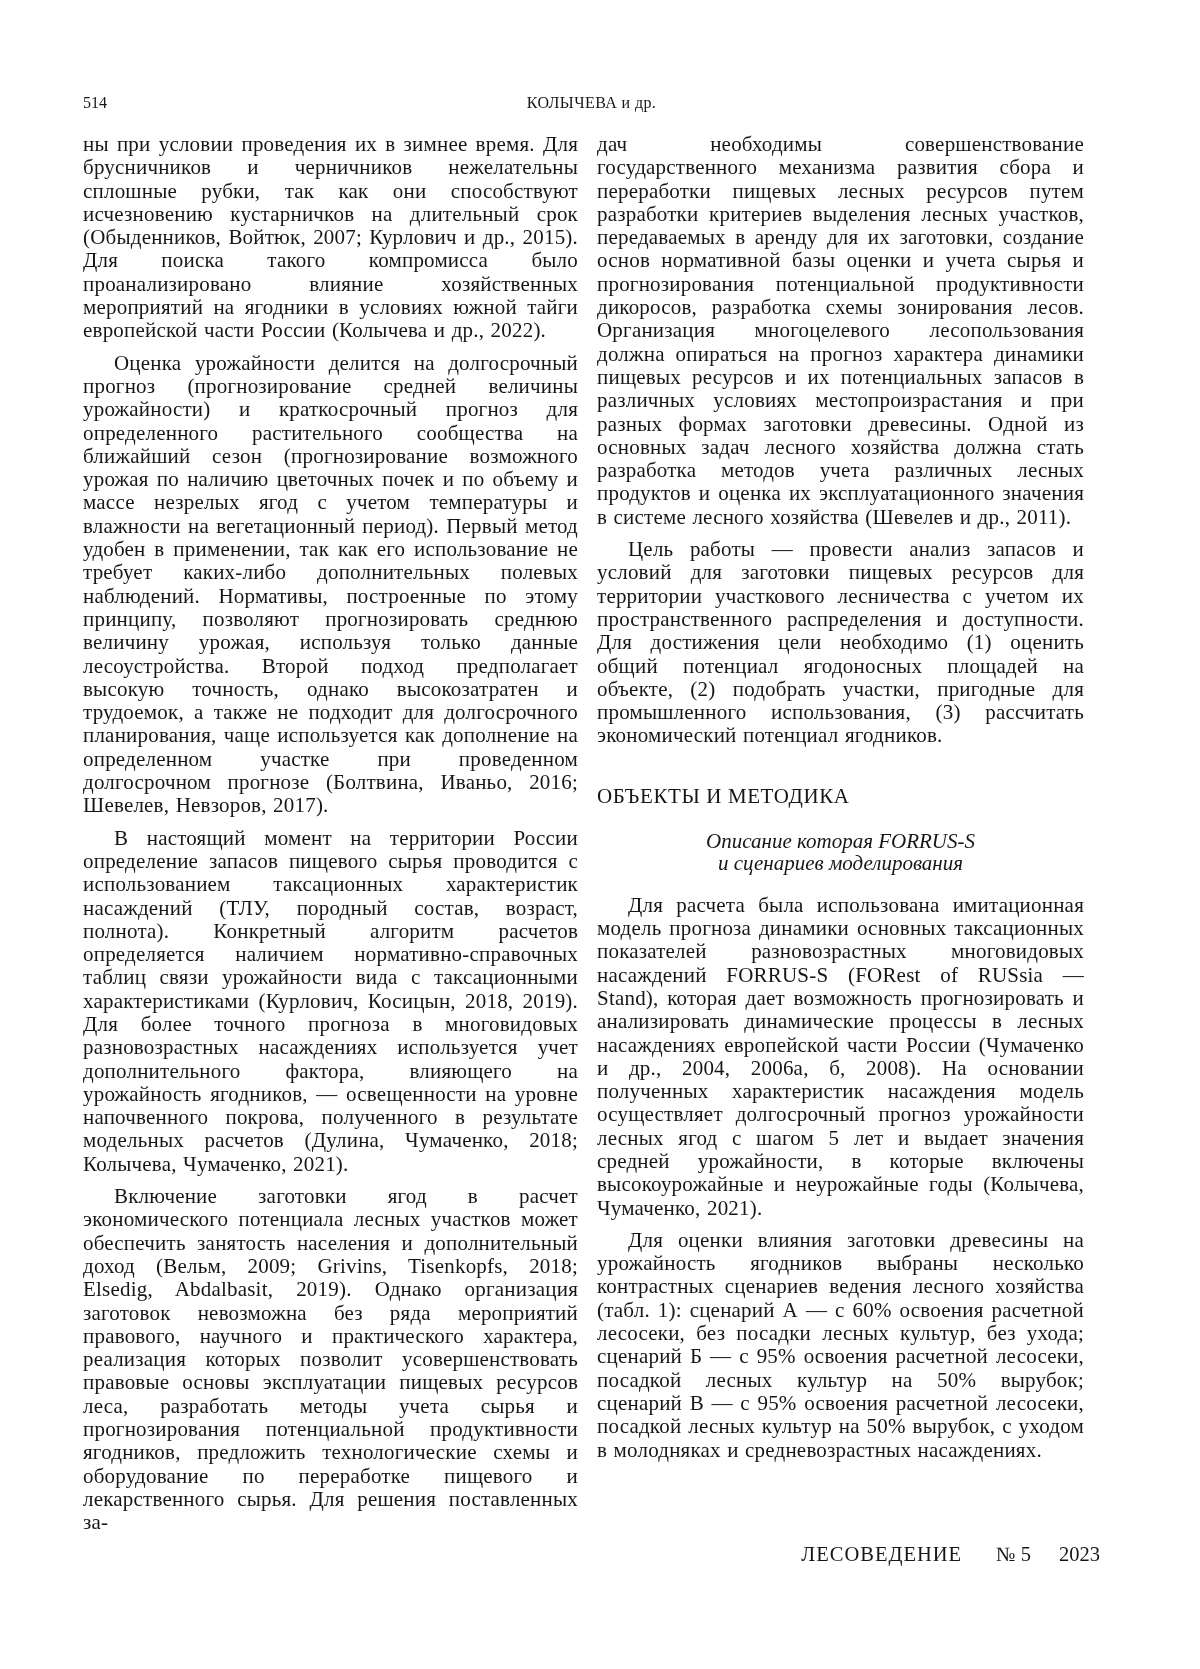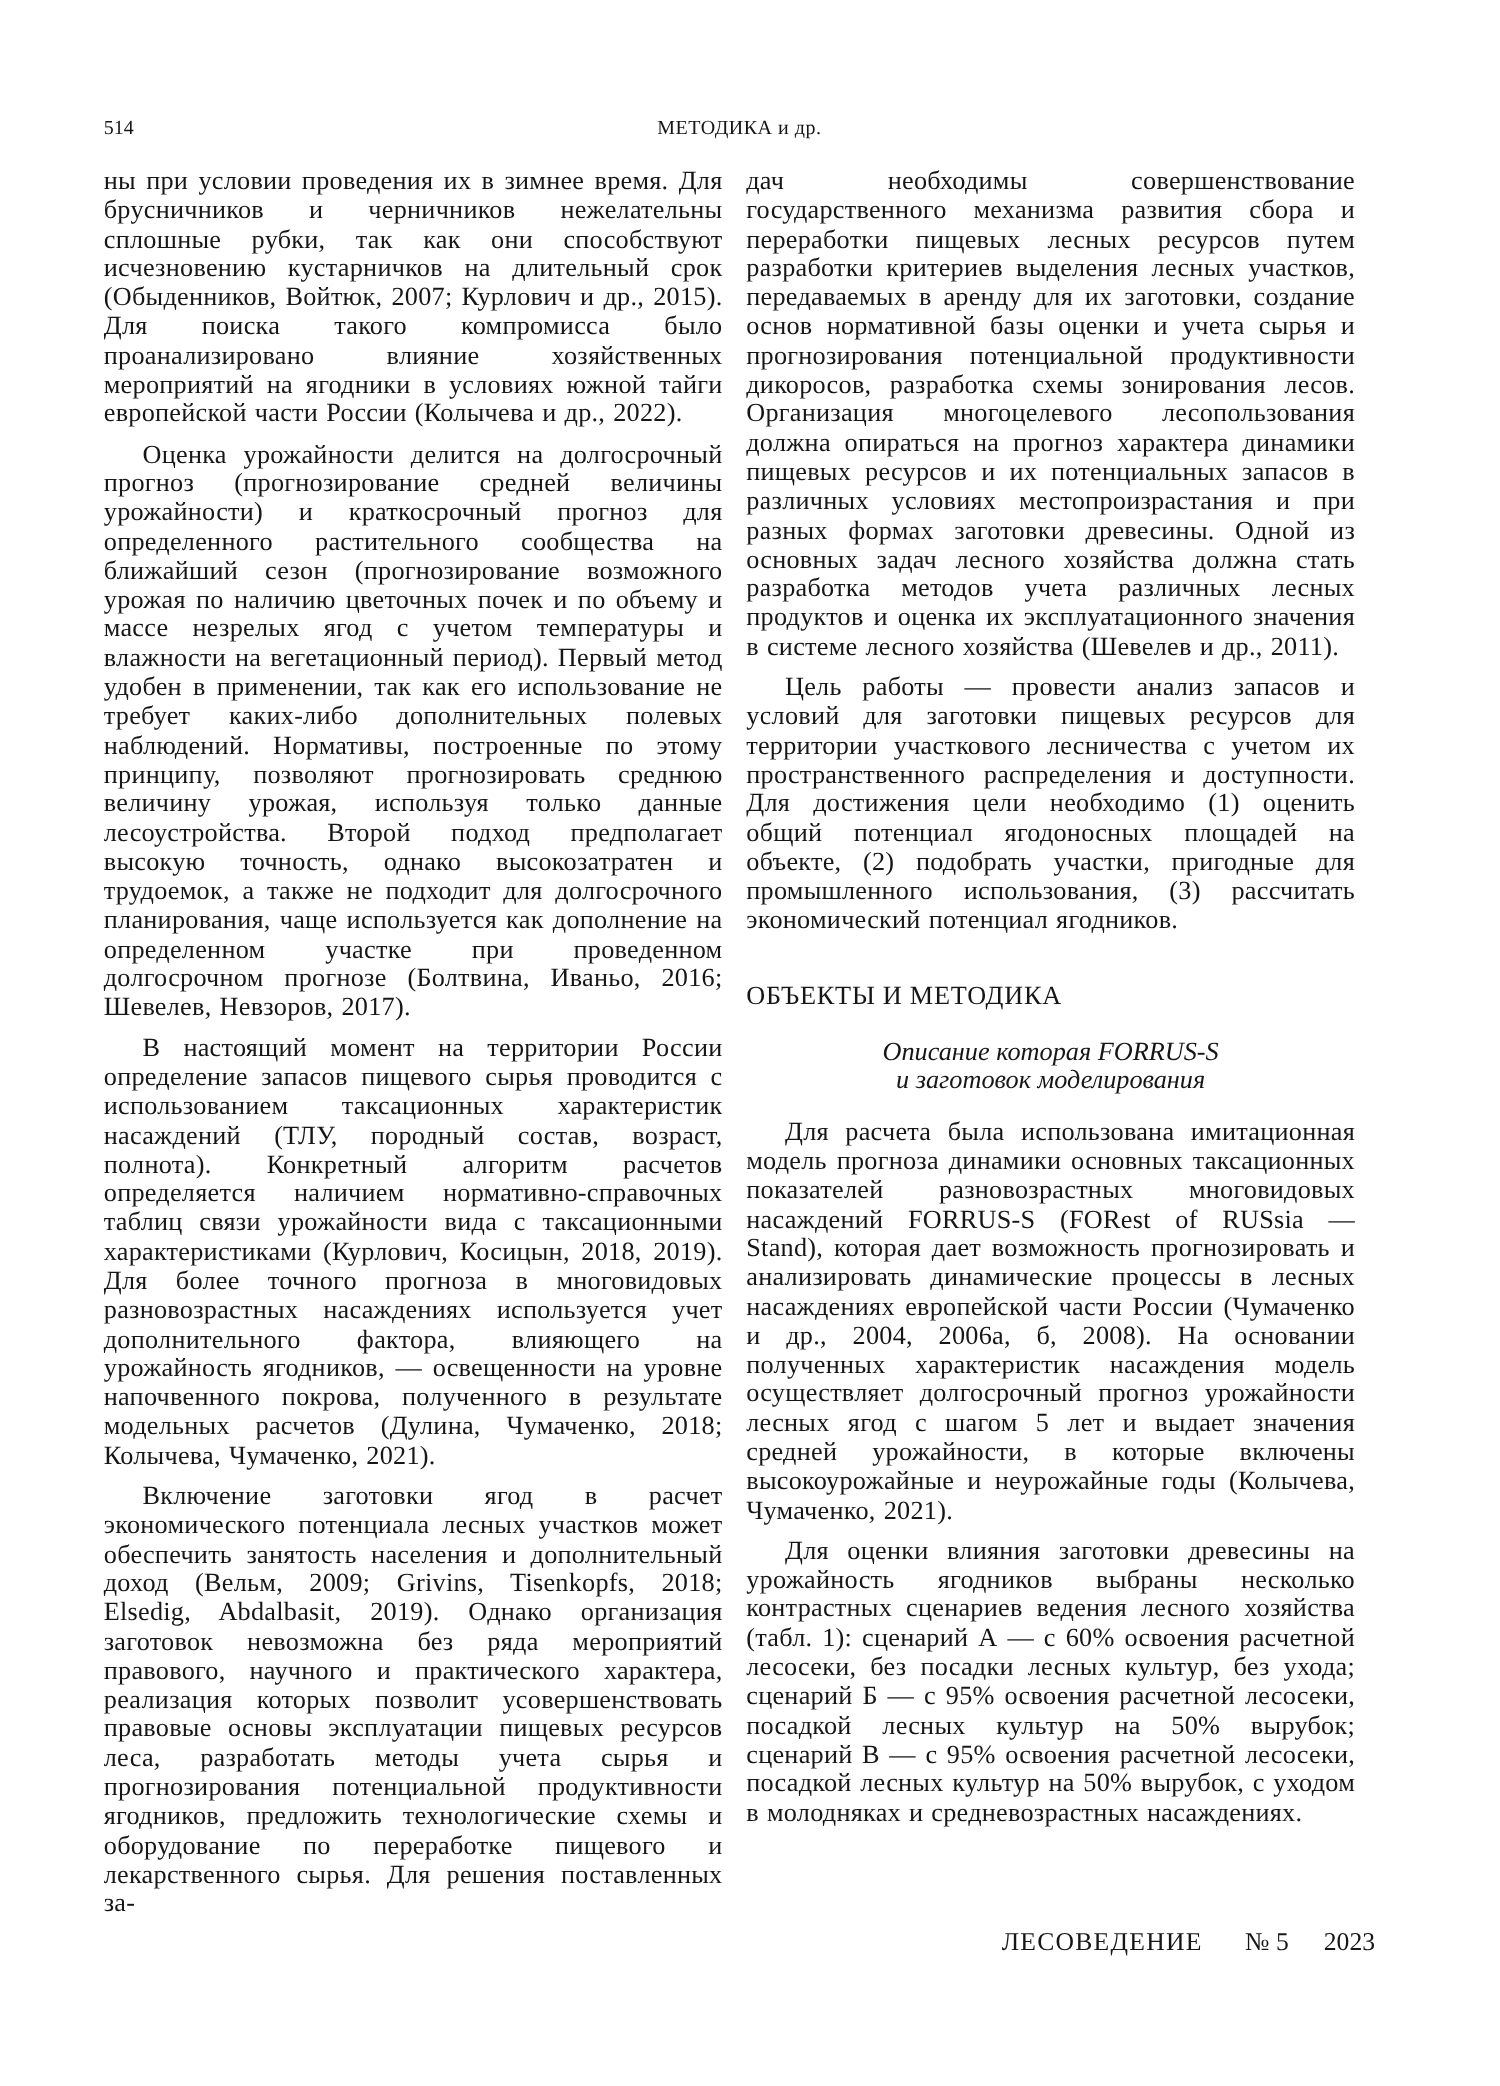--- a/index.html
+++ b/index.html
@@ -86,41 +86,41 @@
     .footer .issue   { margin-left: 34px; }
     .footer .year    { margin-left: 28px; }
   </style>
 </head>
 <body>
 
 <div class="page">
 
   <div class="header">
     <div class="page-number">514</div>
-    <div class="running-title">МЕТОДИКА и др.</div>
+    <div class="running-title">КОЛЫЧЕВА и др.</div>
   </div>
 
   <div class="columns">
 
     <div class="col-left">
       <p class="body">ны при условии проведения их в зимнее время. Для брусничников и черничников нежелательны сплошные рубки, так как они способствуют исчезновению кустарничков на длительный срок (Обыденников, Войтюк, 2007; Курлович и др., 2015). Для поиска такого компромисса было проанализировано влияние хозяйственных мероприятий на ягодники в условиях южной тайги европейской части России (Колычева и др., 2022).</p>
       <p class="body indent">Оценка урожайности делится на долгосрочный прогноз (прогнозирование средней величины урожайности) и краткосрочный прогноз для определенного растительного сообщества на ближайший сезон (прогнозирование возможного урожая по наличию цветочных почек и по объему и массе незрелых ягод с учетом температуры и влажности на вегетационный период). Первый метод удобен в применении, так как его использование не требует каких-либо дополнительных полевых наблюдений. Нормативы, построенные по этому принципу, позволяют прогнозировать среднюю величину урожая, используя только данные лесоустройства. Второй подход предполагает высокую точность, однако высокозатратен и трудоемок, а также не подходит для долгосрочного планирования, чаще используется как дополнение на определенном участке при проведенном долгосрочном прогнозе (Болтвина, Иваньо, 2016; Шевелев, Невзоров, 2017).</p>
       <p class="body indent">В настоящий момент на территории России определение запасов пищевого сырья проводится с использованием таксационных характеристик насаждений (ТЛУ, породный состав, возраст, полнота). Конкретный алгоритм расчетов определяется наличием нормативно-справочных таблиц связи урожайности вида с таксационными характеристиками (Курлович, Косицын, 2018, 2019). Для более точного прогноза в многовидовых разновозрастных насаждениях используется учет дополнительного фактора, влияющего на урожайность ягодников, — освещенности на уровне напочвенного покрова, полученного в результате модельных расчетов (Дулина, Чумаченко, 2018; Колычева, Чумаченко, 2021).</p>
       <p class="body indent">Включение заготовки ягод в расчет экономического потенциала лесных участков может обеспечить занятость населения и дополнительный доход (Вельм, 2009; Grivins, Tisenkopfs, 2018; Elsedig, Abdalbasit, 2019). Однако организация заготовок невозможна без ряда мероприятий правового, научного и практического характера, реализация которых позволит усовершенствовать правовые основы эксплуатации пищевых ресурсов леса, разработать методы учета сырья и прогнозирования потенциальной продуктивности ягодников, предложить технологические схемы и оборудование по переработке пищевого и лекарственного сырья. Для решения поставленных за-</p>
     </div>
 
     <div class="col-right">
       <p class="body">дач необходимы совершенствование государственного механизма развития сбора и переработки пищевых лесных ресурсов путем разработки критериев выделения лесных участков, передаваемых в аренду для их заготовки, создание основ нормативной базы оценки и учета сырья и прогнозирования потенциальной продуктивности дикоросов, разработка схемы зонирования лесов. Организация многоцелевого лесопользования должна опираться на прогноз характера динамики пищевых ресурсов и их потенциальных запасов в различных условиях местопроизрастания и при разных формах заготовки древесины. Одной из основных задач лесного хозяйства должна стать разработка методов учета различных лесных продуктов и оценка их эксплуатационного значения в системе лесного хозяйства (Шевелев и др., 2011).</p>
       <p class="body indent">Цель работы — провести анализ запасов и условий для заготовки пищевых ресурсов для территории участкового лесничества с учетом их пространственного распределения и доступности. Для достижения цели необходимо (1) оценить общий потенциал ягодоносных площадей на объекте, (2) подобрать участки, пригодные для промышленного использования, (3) рассчитать экономический потенциал ягодников.</p>
 
       <h2 class="section-heading">ОБЪЕКТЫ И МЕТОДИКА</h2>
 
       <h3 class="subsection-heading">
         <div>Описание которая FORRUS-S</div>
-        <div>и заготовок моделирования</div>
+        <div>и сценариев моделирования</div>
       </h3>
 
       <p class="body indent">Для расчета была использована имитационная модель прогноза динамики основных таксационных показателей разновозрастных многовидовых насаждений FORRUS-S (FORest of RUSsia — Stand), которая дает возможность прогнозировать и анализировать динамические процессы в лесных насаждениях европейской части России (Чумаченко и др., 2004, 2006а, б, 2008). На основании полученных характеристик насаждения модель осуществляет долгосрочный прогноз урожайности лесных ягод с шагом 5 лет и выдает значения средней урожайности, в которые включены высокоурожайные и неурожайные годы (Колычева, Чумаченко, 2021).</p>
       <p class="body indent">Для оценки влияния заготовки древесины на урожайность ягодников выбраны несколько контрастных сценариев ведения лесного хозяйства (табл. 1): сценарий А — с 60% освоения расчетной лесосеки, без посадки лесных культур, без ухода; сценарий Б — с 95% освоения расчетной лесосеки, посадкой лесных культур на 50% вырубок; сценарий В — с 95% освоения расчетной лесосеки, посадкой лесных культур на 50% вырубок, с уходом в молодняках и средневозрастных насаждениях.</p>
     </div>
 
   </div>
 
   <div class="footer">
     <span class="journal">ЛЕСОВЕДЕНИЕ</span>

